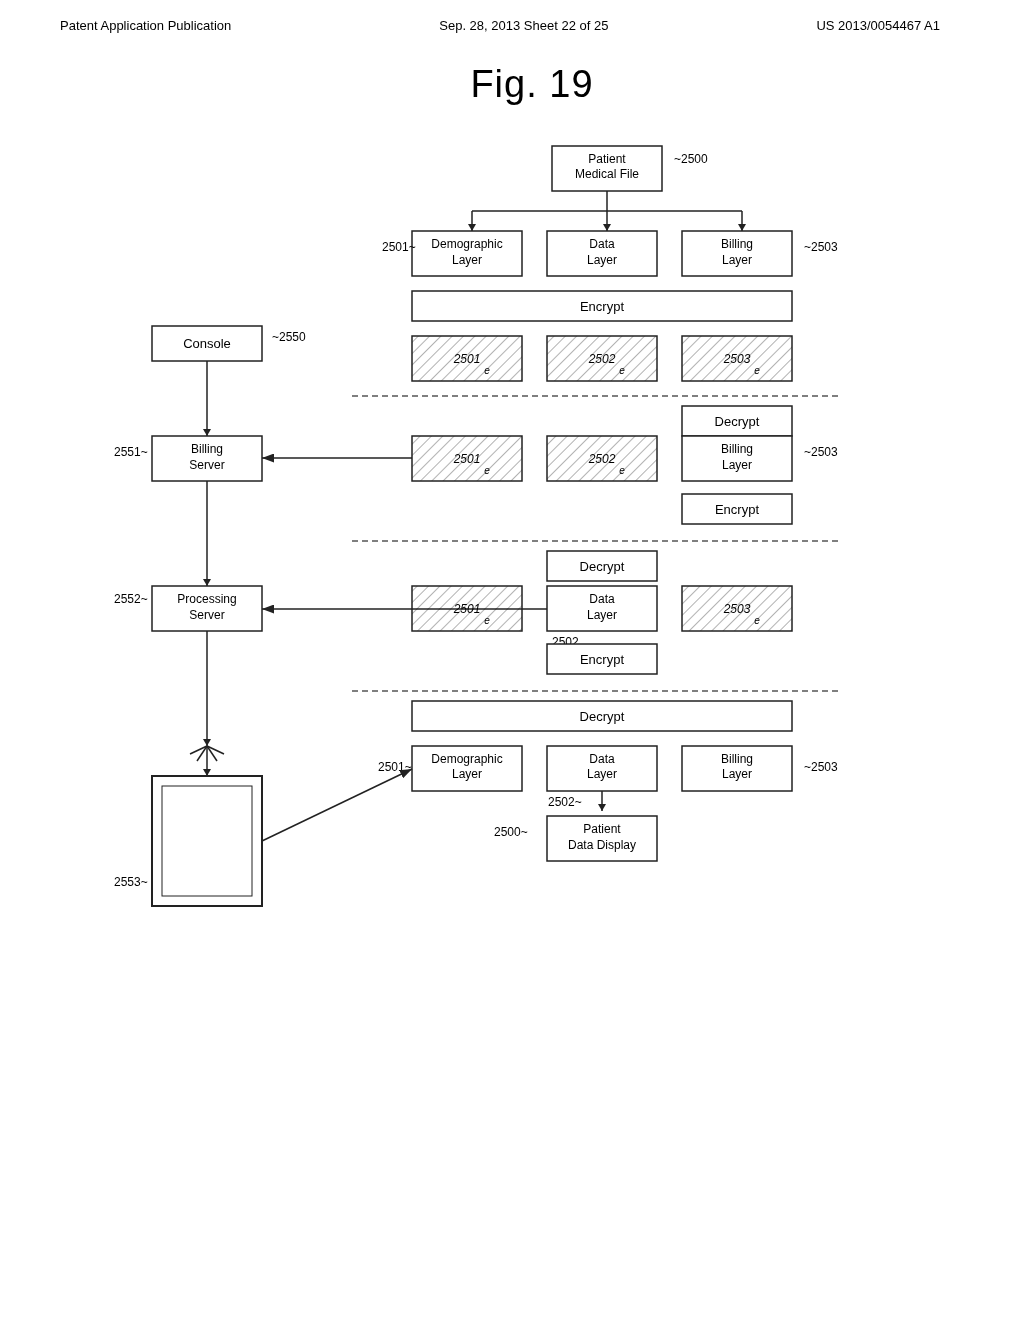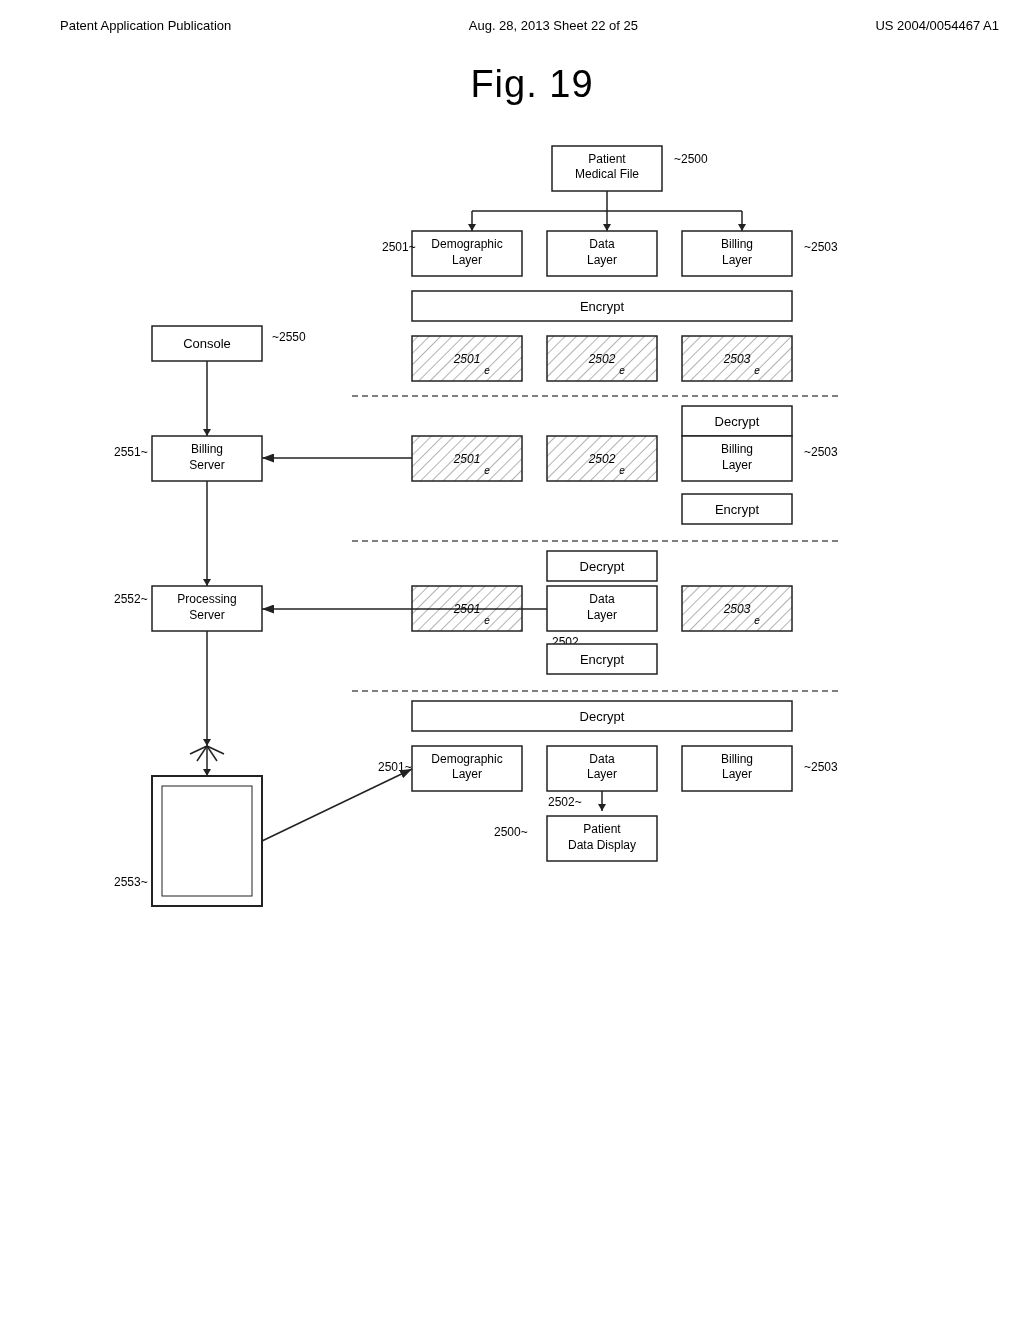--- a/index.html
+++ b/index.html
@@ -9,21 +9,21 @@
       width: 1024px;
       min-height: 1320px;
       position: relative;
       overflow-x: hidden;
     }
 
     .page-header {
       display: flex;
       justify-content: space-between;
       align-items: center;
-      padding: 18px 25px 0 60px;
+      padding: 18px 84px 0 60px;
       font-size: 13px;
       text-align: center;
     }
 
     .fig-title {
       text-align: center;
       font-size: 38px;
       font-weight: normal;
       margin: 30px 0 20px 0;
       letter-spacing: 1px;
@@ -46,22 +46,22 @@
       width: 100%;
       height: 100%;
       pointer-events: none;
     }
   </style>
 </head>
 <body>
 
 <div class="page-header">
   <span>Patent Application Publication</span>
-  <span>Aug. 28, 2013   Sheet 22 of 25</span>
-  <span>US 2004/0054467 A1</span>
+  <span>Sep. 28, 2013   Sheet 22 of 25</span>
+  <span>US 2013/0054467 A1</span>
 </div>
 
 <div class="fig-title">Fig. 19</div>
 
 <div class="diagram-container">
   <svg class="diagram-svg" viewBox="0 0 900 1100" xmlns="http://www.w3.org/2000/svg">
 
     <rect x="490" y="20" width="110" height="45" fill="white" stroke="#222" stroke-width="1.5"></rect>
     <text x="545" y="37" text-anchor="middle" font-size="12" font-family="Arial">Patient</text>
     <text x="545" y="52" text-anchor="middle" font-size="12" font-family="Arial">Medical File</text>

